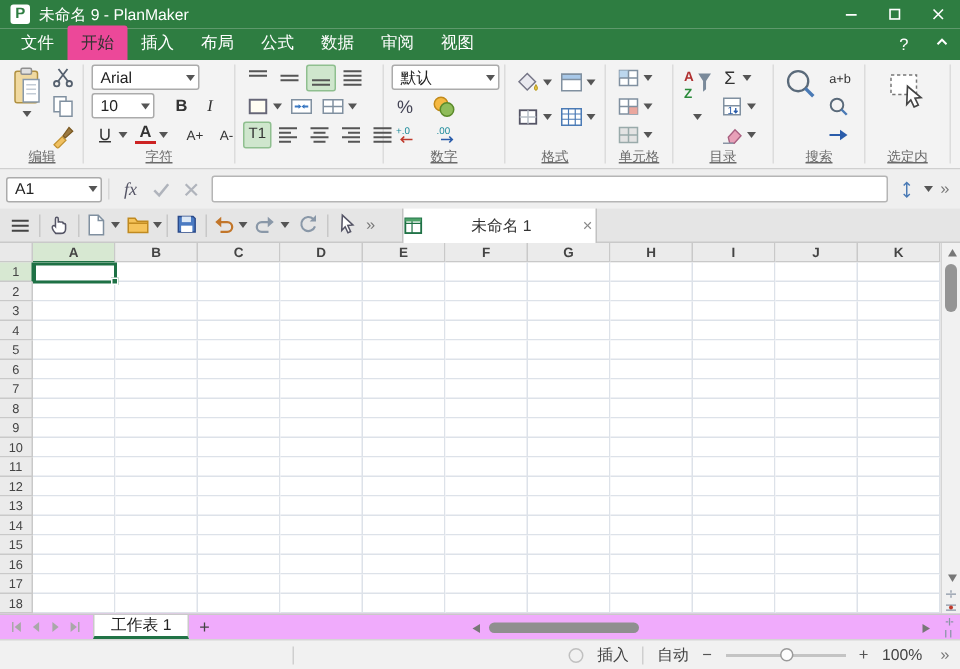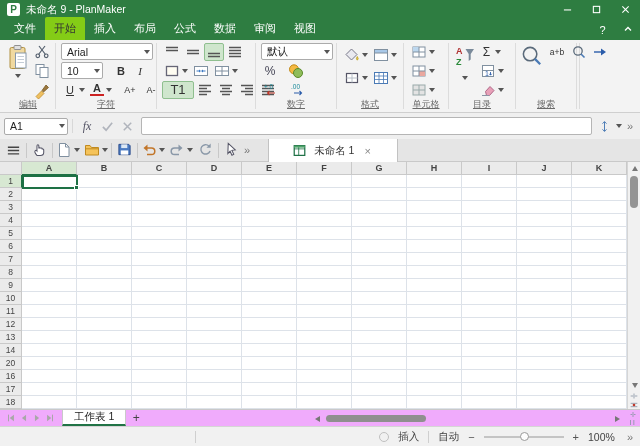--- a/index.html
+++ b/index.html
@@ -11,21 +11,21 @@
   .titlebar { position:absolute; top:0; left:0; right:0; height:19px; background:#2e7d41; display:flex; align-items:center; color:#fff; }
   .app-badge { width:13px; height:13px; background:#fff; color:#2e7d41; font-weight:bold; font-size:10px; line-height:13px; text-align:center; border-radius:2px; margin:0 6px 0 7px; }
   .tb-title { font-size:10.5px; }
   .tb-controls { margin-left:auto; display:flex; height:100%; }
   .tb-btn { width:29px; height:100%; display:flex; align-items:center; justify-content:center; }
   .tb-btn svg { width:9px; height:9px; }
 
   
   .menubar { position:absolute; top:19px; left:0; right:0; height:21px; background:#2e7d41; display:flex; align-items:flex-end; padding-left:5px; }
   .mtab { padding:4px 9px 4px; color:#fff; font-size:11px; cursor:default; }
-  .mtab.active { background:#84cc16; color:#333; border-radius:2px 2px 0 0; }
+  .mtab.active { background:#ec4899; color:#333; border-radius:2px 2px 0 0; }
   .menu-right { margin-left:auto; display:flex; align-items:center; height:100%; color:#fff; }
   .menu-btn { width:25px; text-align:center; font-size:11px; }
 
   
   .ribbon { position:absolute; top:40px; left:0; right:0; height:73px; background:#f3f3f3; border-bottom:1px solid #cfcfcf; display:flex; padding:0 2px; }
   .rgroup { position:relative; padding:2px 2px 13px 3px; }
   .glabel { position:absolute; bottom:1px; left:0; right:0; text-align:center; font-size:9px; color:#6a6a6a; white-space:nowrap;text-decoration:underline; }
   .vr { width:1px; background:#dcdcdc; margin:3px 1px; }
   .rrow { display:flex; align-items:center; height:19px; gap:1px; padding-left:1px; }
   .icon16 { width:16px; height:16px; display:inline-flex; }
@@ -54,21 +54,21 @@
   .finput { flex:1; height:18px; background:#fff; border:1px solid #b5b5b5; border-radius:2px; margin:0 6px 0 4px; padding:0 4px; font-size:10.5px; }
   .fright { display:flex; align-items:center; gap:2px; }
   .chev { color:#777; font-size:11px; padding:0 3px; }
 
   
   .toolstrip { position:absolute; top:139px; left:0; right:0; height:23px; background:#e5e5e5; border-bottom:1px solid #c9c9c9; display:flex; align-items:center; padding:0 4px; }
   .tbtn { width:19px; height:19px; display:inline-flex; align-items:center; justify-content:center; }
   .tbtn svg { width:15px; height:15px; }
   .tsep { width:1px; height:15px; background:#c8c8c8; margin:0 3px; }
   .tddd { display:inline-flex; align-items:center; }
-  .doctab { position:absolute; left:268px; top:0; width:130px; height:23px; background:#fff; border-left:1px solid #c2c2c2; border-right:1px solid #c2c2c2; display:flex; align-items:center; padding:0 24px; }
+  .doctab { position:absolute; left:268px; top:0; width:130px; height:23px; background:#fff; border-left:1px solid #c2c2c2; border-right:1px solid #c2c2c2; display:flex; align-items:center; padding:0 0; }
   .doctab .dticon { width:13px; height:13px; display:inline-flex; }
   .doctab .dticon svg { width:100%; height:100%; }
   .dtlabel { flex:1; text-align:center; font-size:10.5px; color:#333; }
   .dtclose { color:#888; font-size:11px; padding:0 2px; }
 
   
   .sheet { position:absolute; top:162px; left:0; width:640px; height:247px; background:#fff; }
   .gridwrap { position:absolute; left:0; top:0; width:627px; height:247px; overflow:hidden; }
   .colheads { display:flex; height:13px; }
   .corner { width:22px; height:13px; background:#e9e9e9; border-right:1px solid #c9c9c9; border-bottom:1px solid #c9c9c9; }
@@ -199,21 +199,21 @@
               </span>
             </span>
         </span>
       </div>
       <div class="glabel">编辑</div>
     </div>
     <div class="vr"></div>
 
     <div class="rgroup" style="width:98px">
       <div class="rrow">
-        <span class="combo" style="width:92px">
+        <span class="combo" style="width:72px">
             <span>Arial</span>
             <span class="dd"></span>
           </span>
       </div>
       <div class="rrow">
         <span class="combo" style="width:42px">
             <span>10</span>
             <span class="dd"></span>
           </span>
         <span class="ibtn" style="margin-left:8px">
@@ -298,21 +298,21 @@
               <svg viewBox="0 0 16 16">
                 <rect x="1.5" y="3.5" width="13" height="9" fill="#fff" stroke="#8090a0"></rect>
                 <path d="M8 3.5v9M1.5 8h13" stroke="#8090a0"></path>
               </svg>
             </span>
             <span class="dd"></span>
           </span>
       </div>
       <div class="rrow">
         <span class="ibtn sel">
-            <span class="tglyph" style="font-size:13px;width:28px">T1</span>
+            <span class="tglyph" style="font-size:10px;width:15px">T1</span>
           </span>
         <span class="ibtn">
             <span class="icon16">
               <svg viewBox="0 0 16 16">
                 <path d="M2 3.5h12M2 6.5h8M2 9.5h12M2 12.5h8" stroke="#555" stroke-width="1.3"></path>
               </svg>
             </span>
           </span>
         <span class="ibtn">
             <span class="icon16">
@@ -518,21 +518,21 @@
     <div class="rgroup" style="width:58px">
       <div style="display:flex">
         <span class="bigbtn" style="width:28px">
           <span class="icon-big" style="width:25px;height:25px">
               <svg viewBox="0 0 26 26">
                 <circle cx="10.5" cy="10.5" r="7" fill="none" stroke="#5a6a7a" stroke-width="1.6"></circle>
                 <path d="M15.5 15.5 21 21" stroke="#4a7ab5" stroke-width="2.4"></path>
               </svg>
             </span>
         </span>
-        <span style="display:flex;flex-direction:row">
+        <span style="display:flex;flex-direction:column">
           <span class="rrow">
               <span class="ibtn">
                 <span class="tglyph" style="font-size:8.5px;width:18px">a+b</span>
               </span>
             </span>
           <span class="rrow">
               <span class="ibtn">
                 <span class="icon16">
                   <svg viewBox="0 0 16 16">
                     <circle cx="7" cy="7" r="4.2" fill="none" stroke="#5a6a7a" stroke-width="1.3"></circle>
@@ -550,20 +550,33 @@
                   </svg>
                 </span>
               </span>
             </span>
         </span>
       </div>
       <div class="glabel">搜索</div>
     </div>
     <div class="vr"></div>
 
+    <div class="rgroup" style="width:54px">
+      <div style="display:flex;justify-content:center;padding-top:3px">
+        <span class="bigbtn" style="width:30px">
+          <span class="icon-big" style="width:27px;height:25px">
+              <svg viewBox="0 0 27 25">
+                <rect x="2" y="3" width="17" height="13" fill="#fff" stroke="#777" stroke-dasharray="2.2 1.8"></rect>
+                <path d="M13 10.5l9 7.5-4 .4 2.2 4.6-2.8 1.3-2.2-4.7-2.7 3z" fill="#fff" stroke="#444" stroke-width="1.1"></path>
+              </svg>
+            </span>
+        </span>
+      </div>
+      <div class="glabel">选定内</div>
+    </div>
     <div class="vr"></div>
   </div>
 
   <div class="formulabar">
     <span class="combo namebox">
         <span>A1</span>
         <span class="dd"></span>
       </span>
     <span class="small-sep" style="margin:0 4px"></span>
     <span class="fbtn">
@@ -891,21 +904,21 @@
             <div class="cell"></div>
             <div class="cell"></div>
             <div class="cell"></div>
             <div class="cell"></div>
             <div class="cell"></div>
             <div class="cell"></div>
             <div class="cell"></div>
             <div class="cell"></div>
           </div>
           <div class="grow">
-            <div class="rowh">20</div>
+            <div class="rowh">15</div>
             <div class="cell"></div>
             <div class="cell"></div>
             <div class="cell"></div>
             <div class="cell"></div>
             <div class="cell"></div>
             <div class="cell"></div>
             <div class="cell"></div>
             <div class="cell"></div>
             <div class="cell"></div>
             <div class="cell"></div>

